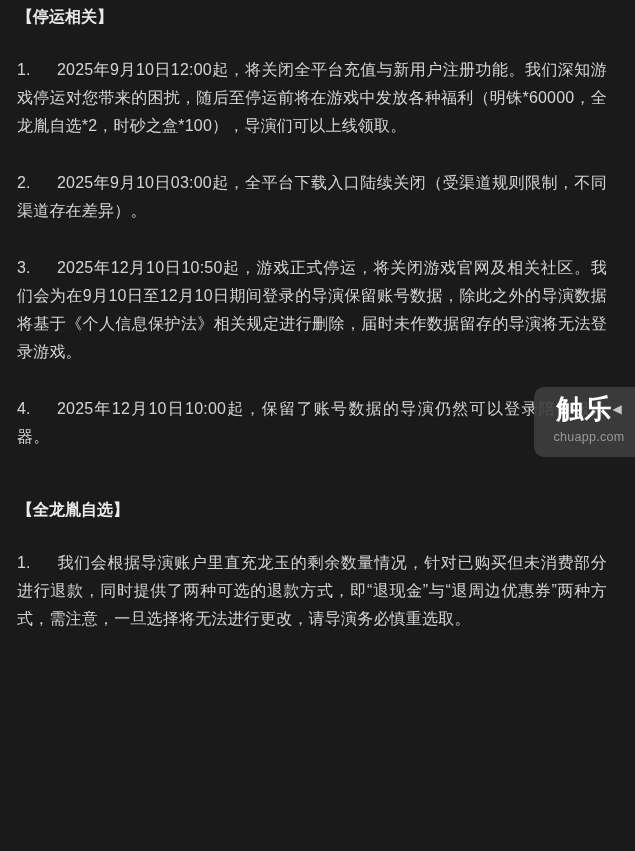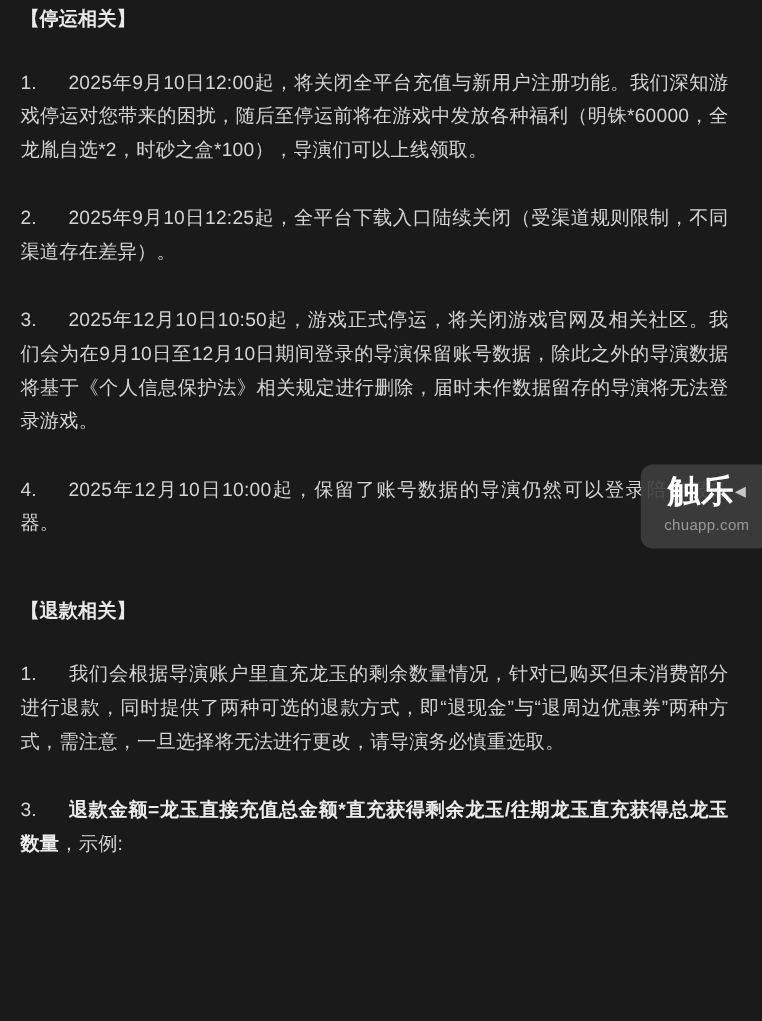--- a/index.html
+++ b/index.html
@@ -74,35 +74,34 @@
 </head>
 <body>
 
 <div class="page" style="background: rgb(26, 26, 26);">
   <main class="content" id="content" style="color: rgb(212, 212, 212);">
   <section class="section">
     <h2 class="sec-title">【停运相关】</h2>
     <div class="paras">
   <p class="para"><span class="num">1.</span><span class="runs"><span>2025年9月10日12:00起，将关闭全平台充值与新用户注册功能。我们深知游戏停运对您带来的困扰，随后至停运前将在游戏中发放各种福利（明铢*60000，全龙胤自选*2，时砂之盒*100），导演们可以上线领取。</span></span></p>
 
-  <p class="para"><span class="num">2.</span><span class="runs"><span>2025年9月10日12:25起，全平台下载入口陆续关闭（受渠道规则限制，不同渠道存在差异）。</span></span></p>
+  <p class="para"><span class="num">2.</span><span class="runs"><span>2025年9月10日03:00起，全平台下载入口陆续关闭（受渠道规则限制，不同渠道存在差异）。</span></span></p>
 
   <p class="para"><span class="num">3.</span><span class="runs"><span>2025年12月10日10:50起，游戏正式停运，将关闭游戏官网及相关社区。我们会为在9月10日至12月10日期间登录的导演保留账号数据，除此之外的导演数据将基于《个人信息保护法》相关规定进行删除，届时未作数据留存的导演将无法登录游戏。</span></span></p>
 
   <p class="para"><span class="num">4.</span><span class="runs"><span>2025年12月10日10:00起，保留了账号数据的导演仍然可以登录陪伴服务器。</span></span></p>
 </div>
   </section>
 
   <section class="section">
-    <h2 class="sec-title">【退款相关】</h2>
+    <h2 class="sec-title">【全龙胤自选】</h2>
     <div class="paras">
   <p class="para"><span class="num">1.</span><span class="runs"><span>我们会根据导演账户里直充龙玉的剩余数量情况，针对已购买但未消费部分进行退款，同时提供了两种可选的退款方式，即“退现金”与“退周边优惠券”两种方式，需注意，一旦选择将无法进行更改，请导演务必慎重选取。</span></span></p>
 
 
-  <p class="para"><span class="num">3.</span><span class="runs"><span class="b">退款金额=龙玉直接充值总金额*直充获得剩余龙玉/往期龙玉直充获得总龙玉数量</span><span>，示例:</span></span></p>
 </div>
   </section>
 </main>
 
   <aside class="watermark">
     <div class="wm-logo-row"><span class="wm-logo">触乐</span><span class="wm-mark">◀</span></div>
     <div class="wm-site">chuapp.com</div>
   </aside>
 </div>
 

